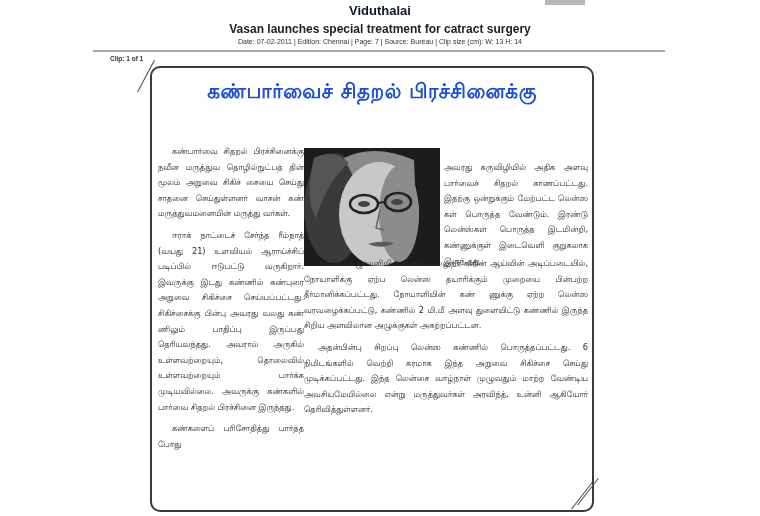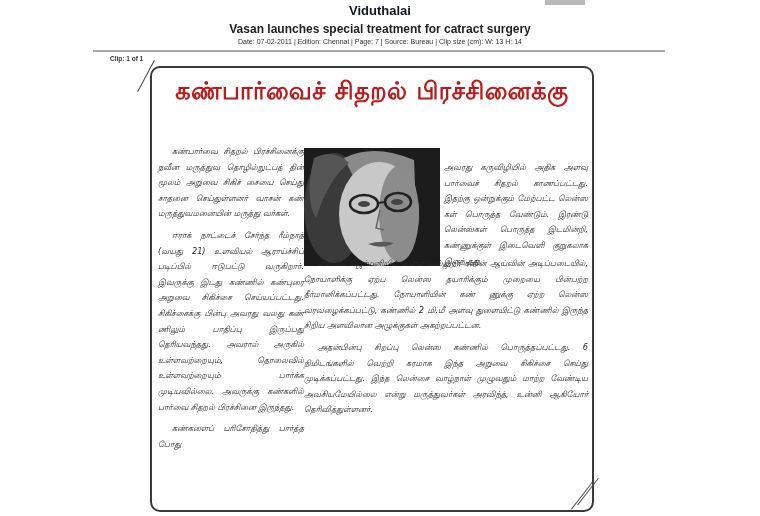--- a/index.html
+++ b/index.html
@@ -42,28 +42,28 @@
   }
   .frame-slash-br1, .frame-slash-br2 {
     position: absolute; width: 1px; height: 34px; background: #555;
     transform: rotate(38deg); transform-origin: top left;
   }
   .frame-slash-br1 { left: 598px; top: 478px; }
   .frame-slash-br2 { left: 592px; top: 482px; }
   .tamil-headline {
     position: absolute; left: 0; right: 0; top: 8px; text-align: center;
     font-family: "DejaVu Sans", sans-serif; font-weight: bold;
-    font-size: 24px; line-height: 30px; color: #b91c1c; letter-spacing: 0.5px;
+    font-size: 20px; line-height: 30px; color: #1d4ed8; letter-spacing: 0.5px;
   }
   .col {
     position: absolute; font-family: "DejaVu Sans", sans-serif;
     font-size: 8.2px; line-height: 15.6px; color: #2a2a2a;
     text-align: justify;
   }
-  .col p { margin: 0 0 6px 0; text-indent: 14px; font-style: italic; }
+  .col p { margin: 0 0 6px 0; text-indent: 14px; }
   .col-left { left: 6px; top: 76px; width: 146px; }
   .col-right-top { left: 292px; top: 92px; width: 144px; }
   .col-right-bottom { left: 152px; top: 188px; width: 284px; }
   .photo {
     position: absolute; left: 152px; top: 80px; width: 136px; height: 118px;
     background: #1b1b1b; overflow: hidden;
   }
   .photo svg { display: block; }
 </style>
 </head>

